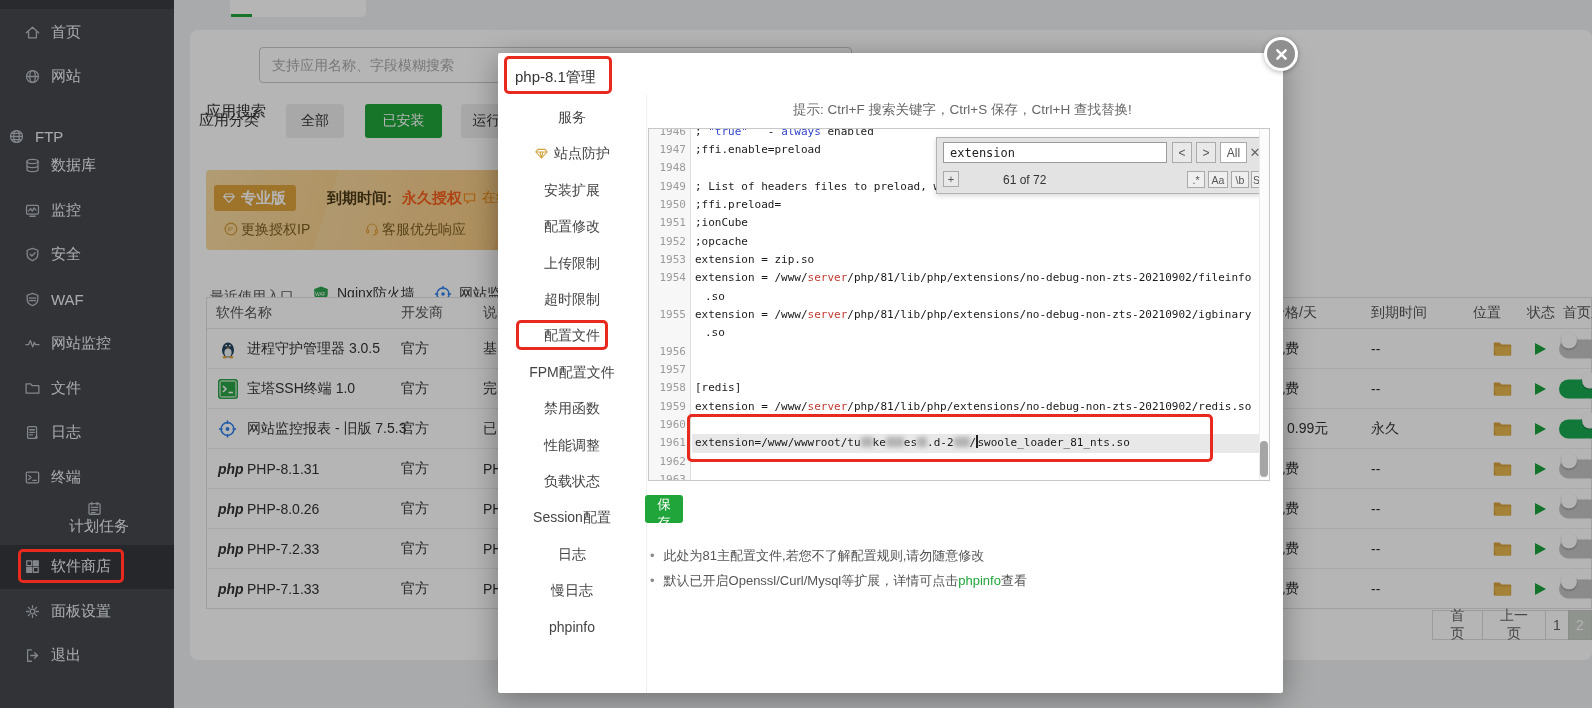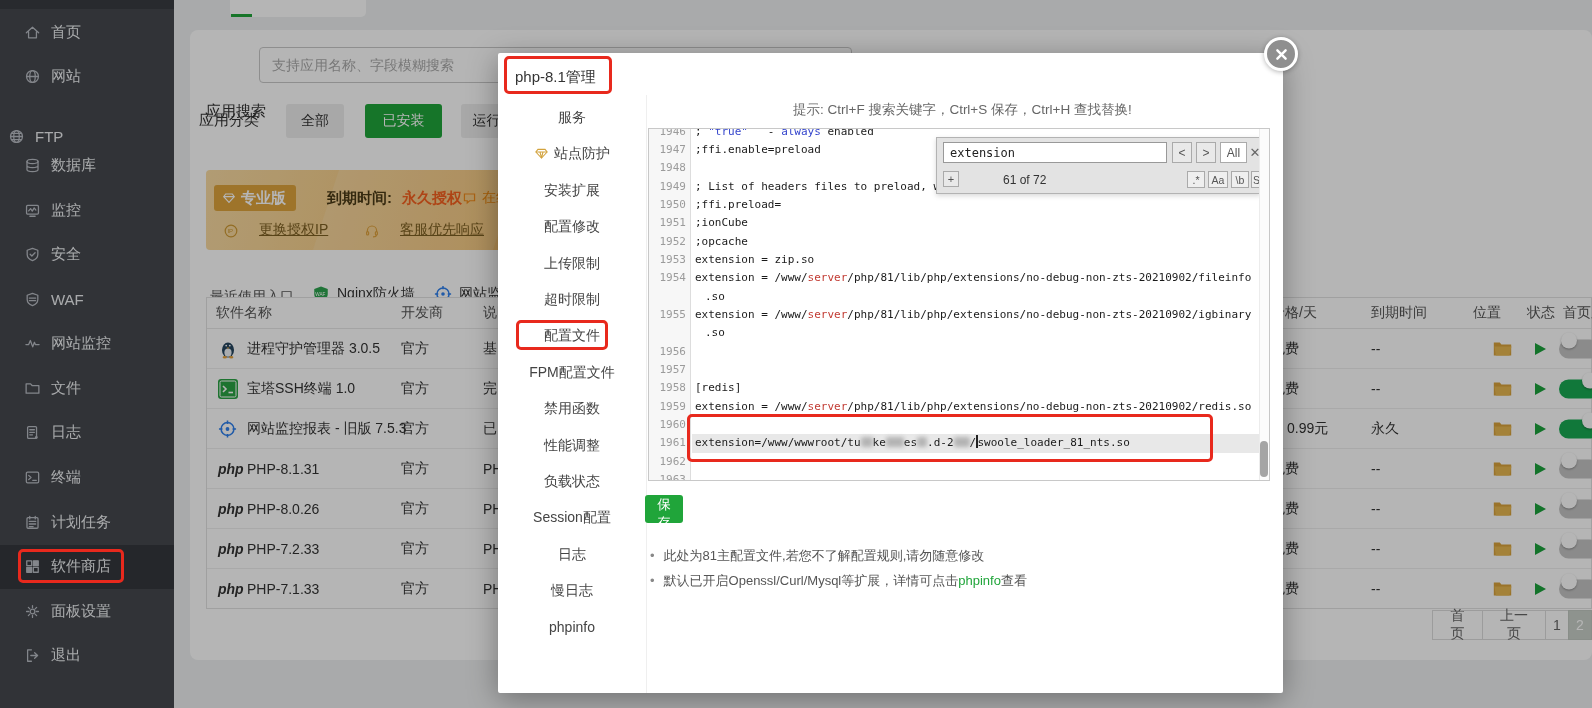--- a/index.html
+++ b/index.html
@@ -32,21 +32,21 @@
   .cat-btn.active{background:#20a53a;color:#fff;}
   .banner{position:absolute;left:16px;top:140px;width:834px;height:80px;border-radius:4px;overflow:hidden;
           background:linear-gradient(105deg,#f9dca4 0%,#f4bc66 45%,#f1b055 100%);}
   .bn-facet1{position:absolute;left:120px;top:-30px;width:180px;height:140px;background:rgba(255,255,255,.12);transform:skewX(-18deg);}
   .bn-facet2{position:absolute;left:430px;top:-30px;width:240px;height:140px;background:rgba(255,255,255,.10);transform:skewX(14deg);}
   .bn-badge{position:absolute;left:8px;top:15px;height:26px;padding:0 10px 0 8px;background:#dfa43c;border-radius:3px;
             color:#fff;font-size:15px;font-weight:bold;display:flex;align-items:center;gap:5px;}
   .bn-exp-l{position:absolute;left:121px;top:19px;font-weight:bold;color:#4a3a16;font-size:15px;}
   .bn-exp-v{position:absolute;left:196px;top:19px;font-weight:bold;color:#f5611f;font-size:15px;}
   .bn-online{position:absolute;left:256px;top:19px;color:#e8860f;font-size:14px;display:flex;align-items:center;gap:5px;cursor:pointer;}
-  .bn-perk{position:absolute;top:51px;color:#7d6023;font-size:14px;display:flex;align-items:flex-end;gap:20px;cursor:pointer;text-decoration:underline;}
+  .bn-perk{position:absolute;top:51px;color:#7d6023;font-size:14px;display:flex;align-items:flex-start;gap:2px;cursor:pointer;}
   .bn-ip{left:17px;} .bn-cs{left:158px;}
   .recent{position:absolute;left:0;top:252px;width:100%;height:30px;}
   .rc-lbl{position:absolute;left:20px;top:6px;color:#555;font-size:14px;}
   .rc-item{position:absolute;top:3px;display:flex;align-items:center;gap:7px;color:#333;font-size:14px;cursor:pointer;}
 
   .table{position:absolute;left:16px;top:267px;width:1386px;height:312px;border:1px solid #e2e2e2;background:#fff;}
   .t-head{position:relative;height:31px;border-bottom:1px solid #e8e8e8;}
   .t-head span{position:absolute;top:50%;transform:translateY(-50%);color:#555;font-size:14px;white-space:nowrap;}
   .t-row{position:relative;height:40px;border-bottom:1px solid #efefef;}
   .t-row:last-child{border-bottom:none;}
@@ -218,21 +218,21 @@
         </div>
         <div class="sb-item" style="top: 455.5px;">
           <span class="ico">
             <svg viewBox="0 0 16 16" width="17" height="17" fill="none" stroke="currentColor" stroke-width="1.2" stroke-linecap="round" stroke-linejoin="round">
               <rect x="2.2" y="3" width="11.6" height="10" rx="1.2"></rect>
               <path d="M4.4 6l2.2 2-2.2 2M8.2 10.6h3.4"></path>
             </svg>
           </span>
           <span>终端</span>
         </div>
-        <div class="sb-item" style="top: 500.05px;">
+        <div class="sb-item" style="top: 500.05px; flex-direction: column;">
           <span class="ico">
             <svg viewBox="0 0 16 16" width="17" height="17" fill="none" stroke="currentColor" stroke-width="1.2" stroke-linecap="round" stroke-linejoin="round">
               <rect x="2.8" y="3.4" width="10.4" height="10" rx="1"></rect>
               <path d="M5.4 2.2v2.4M10.6 2.2v2.4M5 7h6M5 9.4h6M5 11.8h3.6"></path>
             </svg>
           </span>
           <span>计划任务</span>
         </div>
         <div class="sb-item active" style="top: 544.6px;">
           <span class="ico">

